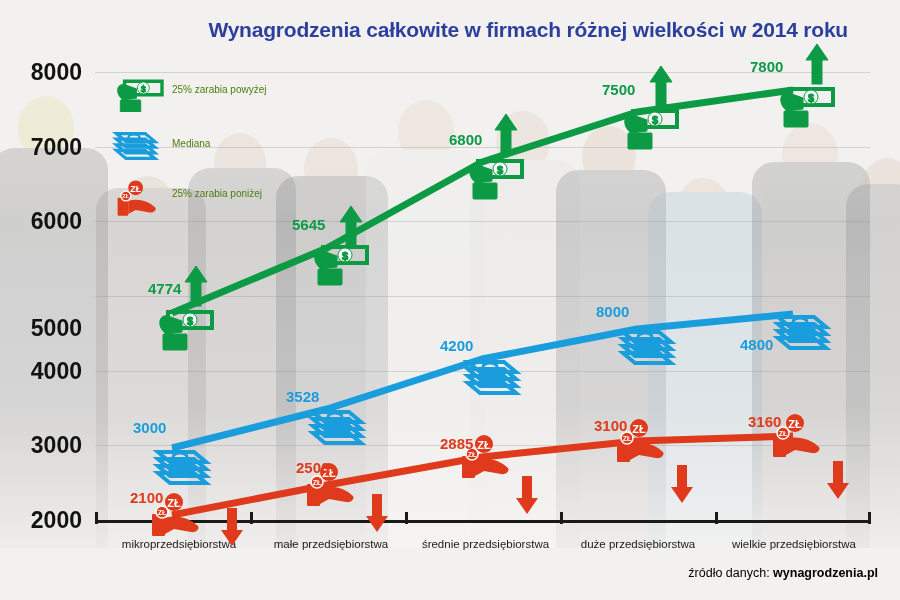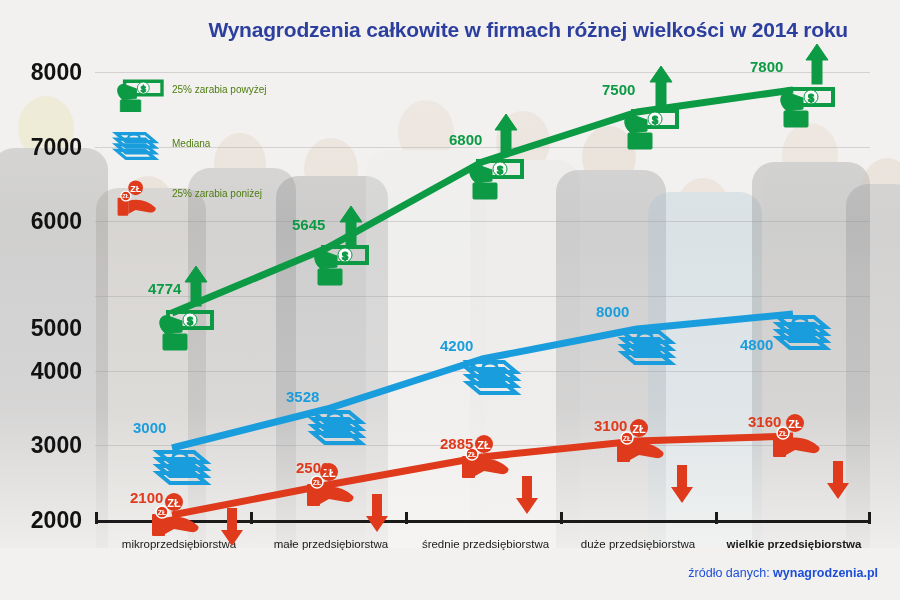--- a/index.html
+++ b/index.html
@@ -65,21 +65,21 @@
   
   .logo{
     position:absolute;left:18px;top:557px;width:84px;height:33px;
     background:linear-gradient(180deg,#a01a1a 0%,#7e1111 100%);
     border-radius:2px;
     display:flex;align-items:center;justify-content:center;
   }
   .logo-txt{color:#fff;font-size:15px;font-weight:bold;letter-spacing:-.3px;
             font-family:"Liberation Serif", serif;}
   .source{
-    position:absolute;right:22px;top:566px;font-size:12.5px;color:#1d4ed8;text-align:center;
+    position:absolute;right:22px;top:566px;font-size:12.5px;color:#000000;text-align:center;
   }
   .source b{font-weight:bold;}
 </style>
 </head>
 <body>
 
 <div id="chart-root">
 
   <div class="photo-bg">
     <div class="person" style="left:-10px;width:120px;height:470px;">
@@ -153,21 +153,21 @@
   <div class="tick" style="left:250px;"></div>
   <div class="tick" style="left:405px;"></div>
   <div class="tick" style="left:560px;"></div>
   <div class="tick" style="left:715px;"></div>
   <div class="tick" style="left:868px;"></div>
 
   <div class="xlabel" style="left:104px;width:150px;">mikroprzedsiębiorstwa</div>
   <div class="xlabel" style="left:256px;width:150px;">małe przedsiębiorstwa</div>
   <div class="xlabel" style="left:408px;width:155px;">średnie przedsiębiorstwa</div>
   <div class="xlabel" style="left:562px;width:152px;">duże przedsiębiorstwa</div>
-  <div class="xlabel" style="left:716px;width:156px;font-weight:bold;">wielkie przedsiębiorstwa</div>
+  <div class="xlabel" style="left:716px;width:156px;">wielkie przedsiębiorstwa</div>
 
   <svg class="series" viewBox="0 0 900 600">
     <defs>
 
       <g id="ico-hand-up">
         <rect x="-9" y="14" width="24" height="16" rx="1"></rect>
         <path d="M-6 14 C-16 6,-13 -6,-4 -4 L10 1 L10 12 Z"></path>
         <path d="M-4 -8 L40 -8 L40 8 L-4 8 Z" fill="none" stroke-width="4"></path>
         <circle cx="18" cy="0" r="7" fill="#fff"></circle>
         <text x="18" y="4.5" font-size="11" font-weight="bold" text-anchor="middle" font-family="Liberation Sans, sans-serif">$</text>

